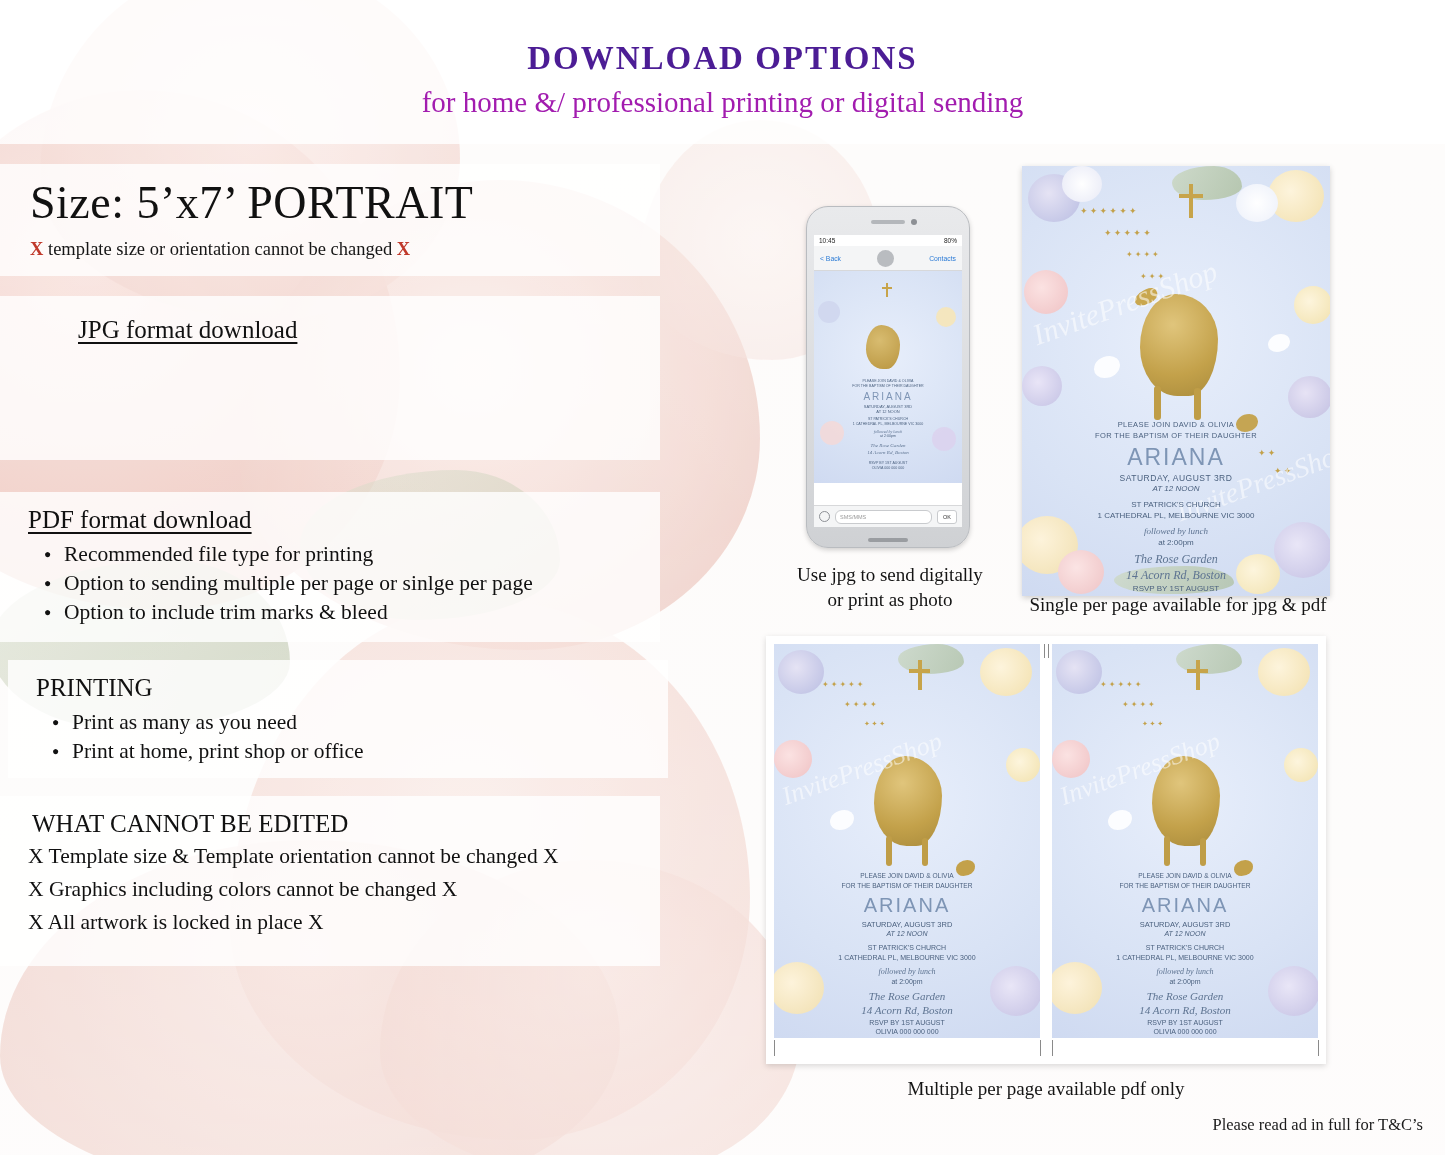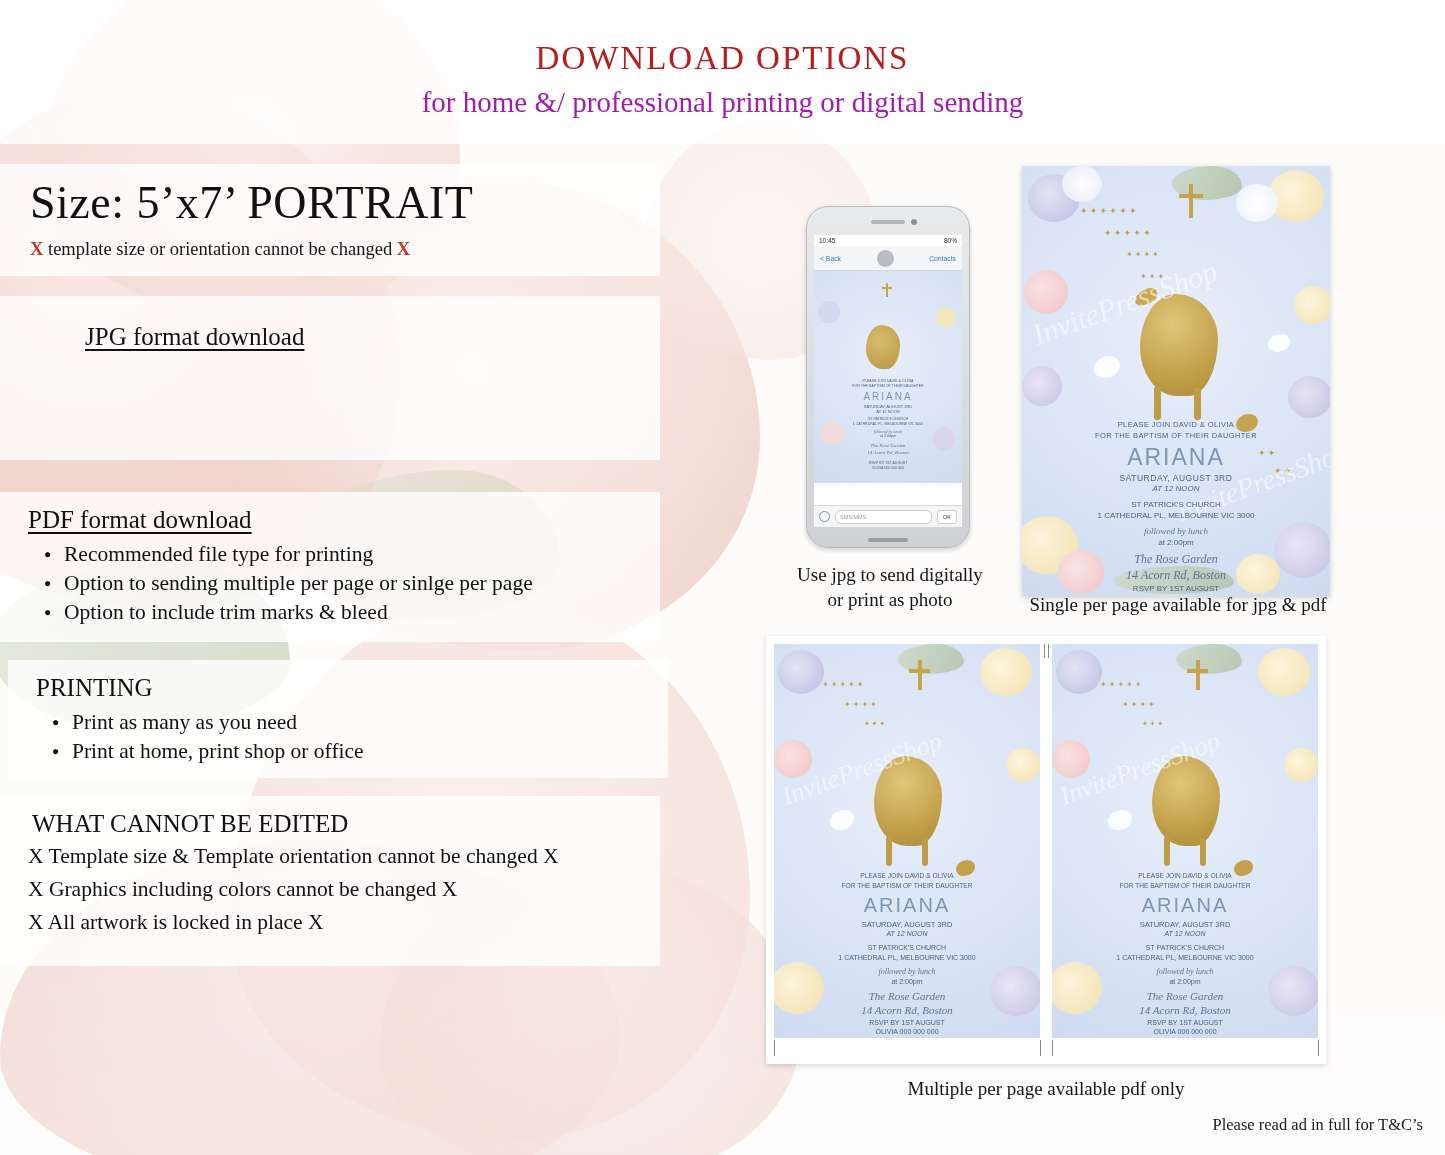--- a/index.html
+++ b/index.html
@@ -10,21 +10,21 @@
   }
 
   
   .bg-wrap{position:absolute;inset:0;overflow:hidden;}
   .bg-base{position:absolute;inset:0;background:#fdfbfa;}
   .petal{position:absolute;border-radius:50% 50% 45% 55%/60% 55% 45% 40%;filter:blur(0.4px);}
   .veil{position:absolute;inset:0;background:linear-gradient(180deg,rgba(255,255,255,.30),rgba(255,255,255,.12) 45%,rgba(255,255,255,.35));}
 
   
   .header{position:absolute;left:0;top:0;width:1445px;height:144px;background:rgba(255,255,255,.82);}
-  .header h1{margin:0;padding-top:40px;text-align:center;font-size:33px;letter-spacing:2.0px;color:#b91c1c;font-weight:400;}
+  .header h1{margin:0;padding-top:40px;text-align:center;font-size:33px;letter-spacing:2.0px;color:#4c1d95;font-weight:700;}
   .header h2{margin:0;padding-top:9px;text-align:center;font-size:29px;color:#a21caf;font-weight:400;}
 
   
   .panel{position:absolute;background:rgba(255,255,255,.80);}
   .panel-size{left:0;top:164px;width:660px;height:112px;}
   .t-size{font-size:46px;letter-spacing:.5px;color:#111;margin:0;padding:12px 0 0 30px;}
   .t-size-sub{font-size:18.5px;color:#161616;margin:0;padding:10px 0 0 30px;}
   .x{color:#c0392b;font-weight:700;}
 
   .panel-jpg{left:0;top:296px;width:660px;height:164px;}
@@ -103,21 +103,21 @@
 </div>
 
 <div class="panel panel-size">
   <p class="t-size">Size: 5’x7’ PORTRAIT</p>
   <p class="t-size-sub">
     <span class="x">X</span><span> template size or orientation cannot be changed </span><span class="x">X</span>
   </p>
 </div>
 
 <div class="panel panel-jpg">
-  <p style="margin:13px;padding-left:44px;"><span class="sec-title underline">JPG format download</span></p>
+  <p style="margin:6px;padding-left:44px;"><span class="sec-title underline">JPG format download</span></p>
 </div>
 
 <div class="panel panel-pdf">
   <p style="margin:0;"><span class="sec-title underline">PDF format download</span></p>
   <ul class="bullets">
     <li>Recommended file type for printing</li>
     <li>Option to sending multiple per page or sinlge per page</li>
     <li>Option to include trim marks &amp; bleed</li>
   </ul>
 </div>

